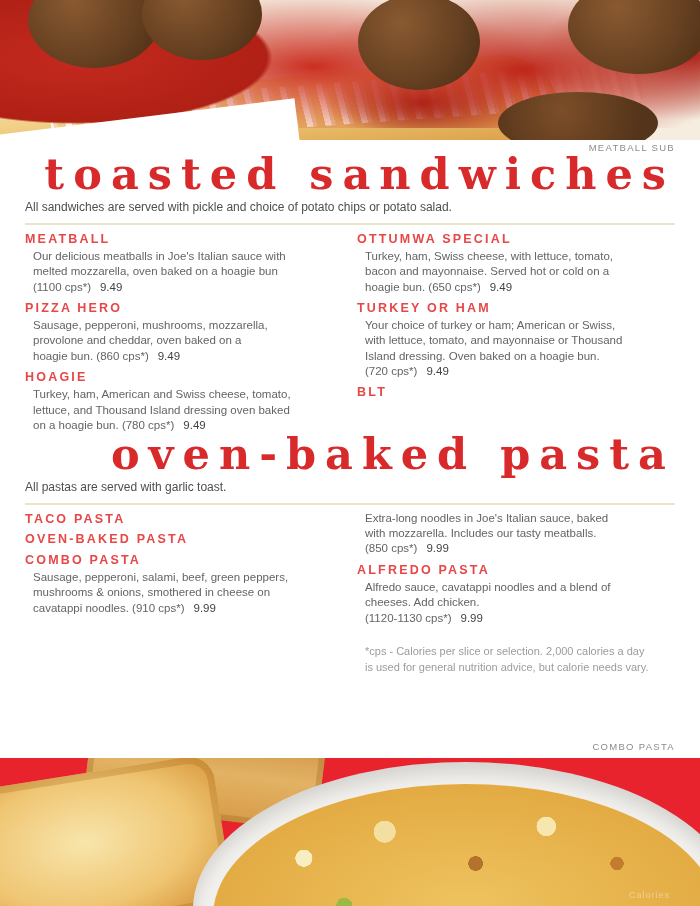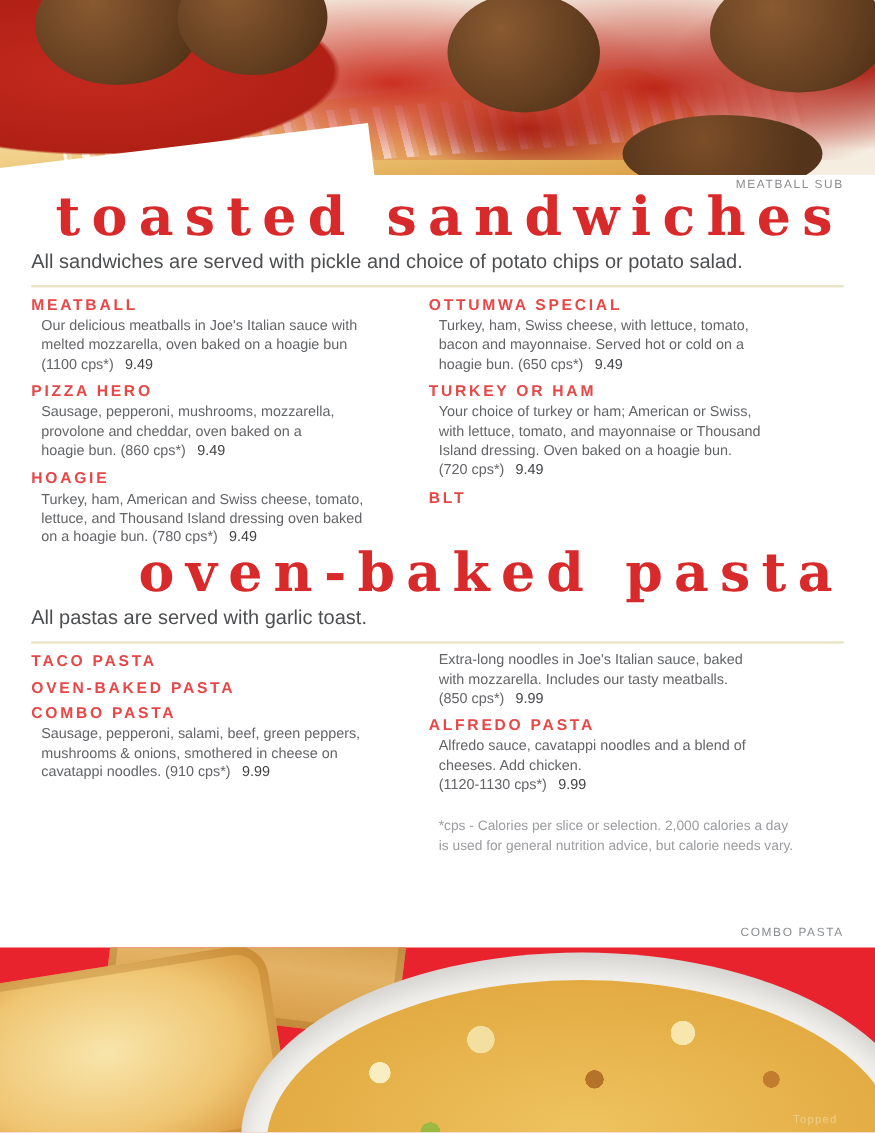--- a/index.html
+++ b/index.html
@@ -33,23 +33,23 @@
 
   
   .content{position:absolute;left:25px;top:140px;width:650px;}
   .caption{font-size:9.5px;letter-spacing:1.3px;color:#8a8c8f;text-align:right;}
   .top-caption{margin:2px 0 0 0;line-height:11px;}
   .bottom-caption{position:absolute;right:25px;top:741px;left:auto;width:300px;}
   h1.section-title{
     margin:0;font-family:"DejaVu Serif","Liberation Serif",serif;font-weight:bold;
     font-size:43px;line-height:1.0;letter-spacing:9px;color:#d8292b;white-space:nowrap;text-align:right;}
   .h2-gap{margin-top:9px;}
-  .section-subtitle{margin:4px 0 0 0;font-size:16px;line-height:1.3;color:#4d4e50;}
+  .section-subtitle{margin:4px 0 0 0;font-size:12px;line-height:1.3;color:#4d4e50;}
   .divider{margin-top:7px;border-top:2px solid #eae5c9;height:0;}
-  .cols{display:flex;margin-top:6px;}
+  .cols{display:flex;gap:14px;margin-top:6px;}
   .col{width:318px;}
   .item-title{margin:6px 0 3px 0;font-size:12.5px;font-weight:bold;letter-spacing:2.2px;
     color:#e74747;line-height:1.15;}
   .item:first-child .item-title{margin-top:1px;}
   .item-desc{margin:0 0 0 8px;font-size:11.5px;line-height:1.33;color:#636467;white-space:pre-line;}
   .price{font-weight:normal;color:#414244;margin-left:9px;white-space:nowrap;}
   .footnote{margin:18px 0 0 8px;font-size:11px;line-height:1.45;color:#9b9c9f;white-space:pre-line;}
 
   
   .photo-bottom{position:absolute;left:0;top:758px;width:700px;height:148px;overflow:hidden;background:#e8232e;}
@@ -179,16 +179,16 @@
     </div>
   </div>
 
   <div class="caption bottom-caption">COMBO PASTA</div>
 
   <div class="photo-bottom">
     <div class="shape toast-back"></div>
     <div class="shape toast-front"></div>
     <div class="shape bowl"></div>
     <div class="shape pasta"></div>
-    <div class="shape watermark">Topped</div>
+    <div class="shape watermark">Calories</div>
   </div>
 
 </div>
 
 </body></html>

